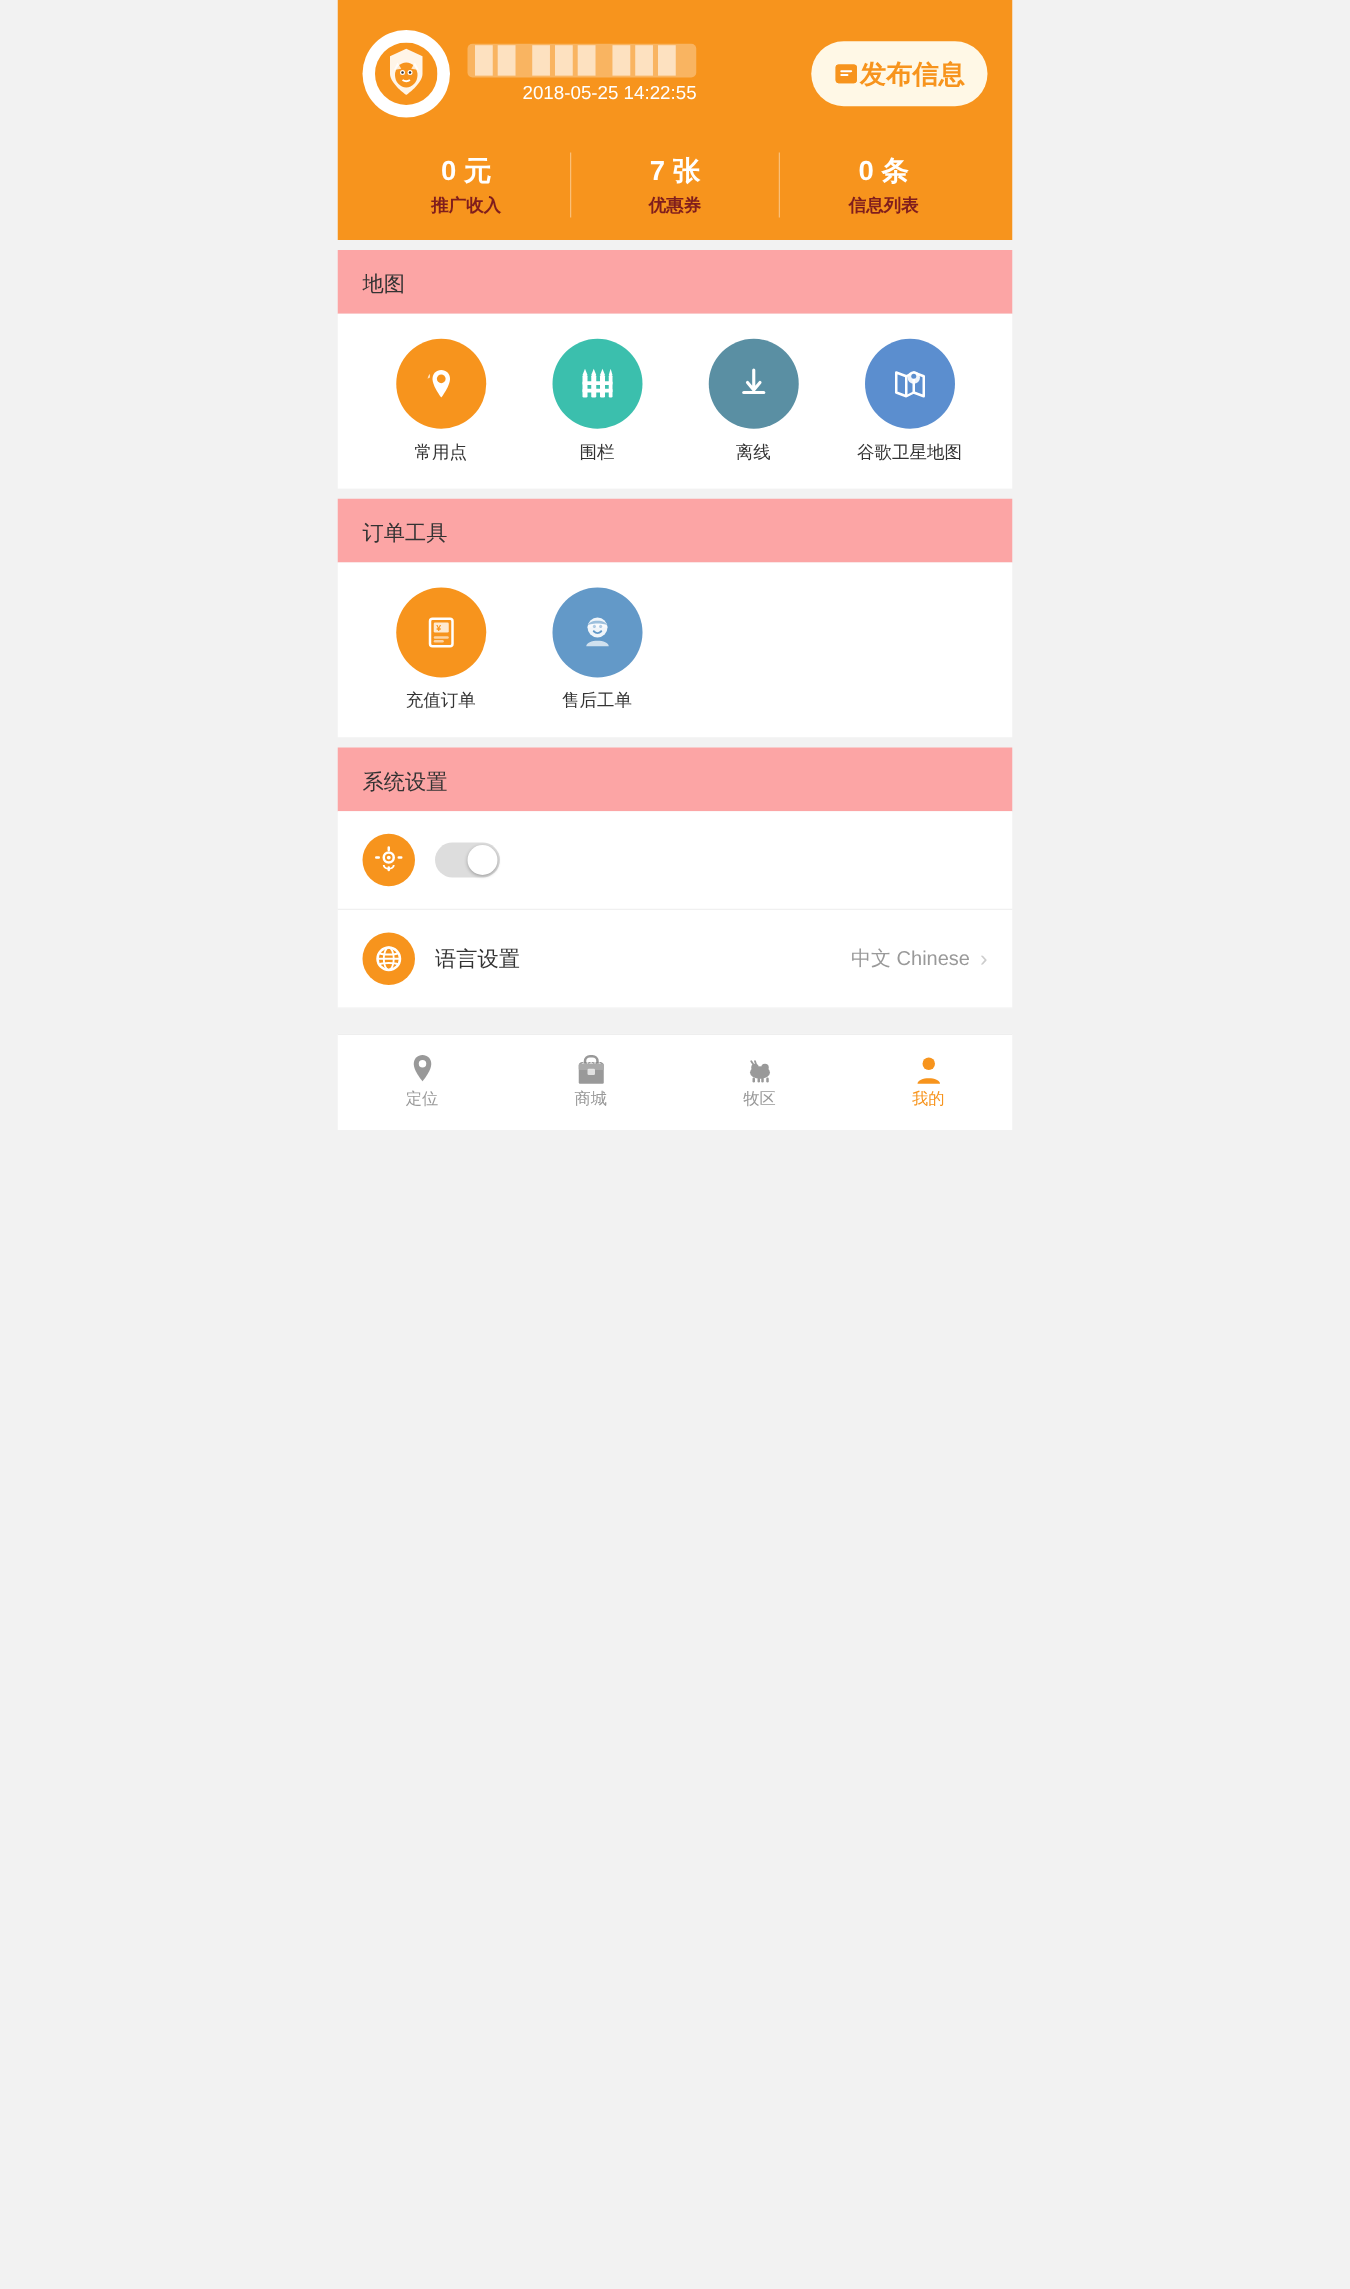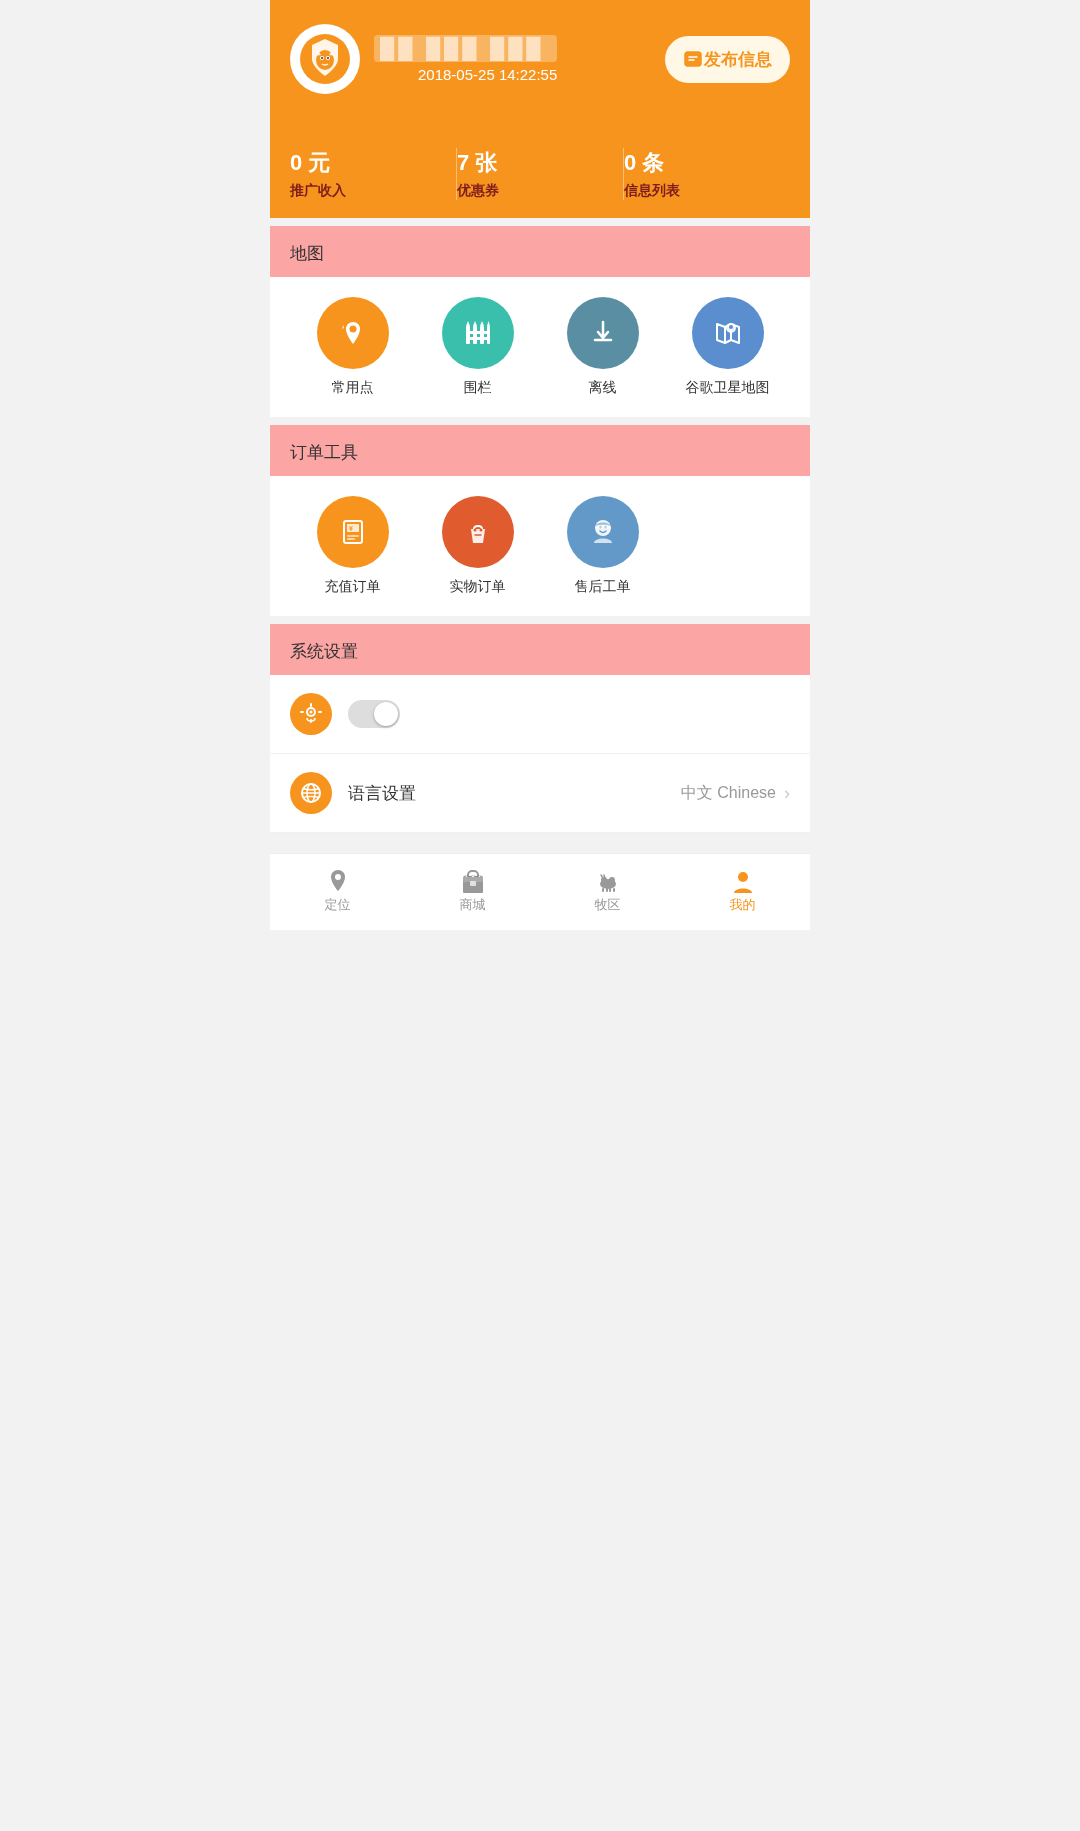--- a/index.html
+++ b/index.html
@@ -60,33 +60,33 @@
     }
     .publish-btn {
       background: #fff8e6;
       border: none;
       border-radius: 28px;
       padding: 12px 18px;
       display: flex;
       align-items: center;
       gap: 1px;
       color: #f7941d;
-      font-size: 17px;
+      font-size: 21px;
       font-weight: bold;
       cursor: pointer;
       white-space: nowrap;
     }
     .header-stats {
       display: flex;
       justify-content: space-around;
       padding: 20px 0 18px;
     }
     .stat-item {
+      text-align: center;
       flex: 1;
-      margin-top: 26px;
     }
     .stat-item + .stat-item {
       border-left: 1px solid rgba(255,255,255,0.4);
     }
     .stat-value {
       font-size: 22px;
       color: white;
       font-weight: bold;
     }
     .stat-label {
@@ -364,33 +364,20 @@
           <rect x="10" y="8" width="18" height="22" rx="2" fill="none" stroke="white" stroke-width="2"></rect>
           <rect x="13" y="11" width="12" height="8" rx="1" fill="white" opacity="0.8"></rect>
           <text x="15" y="18" font-size="7" fill="#f7941d" font-weight="bold">¥</text>
           <rect x="13" y="22" width="12" height="2" rx="1" fill="white" opacity="0.6"></rect>
           <rect x="13" y="25" width="8" height="2" rx="1" fill="white" opacity="0.6"></rect>
         </svg>
       </div>
       <span class="icon-label">充值订单</span>
     </div>
 
-    <div class="icon-item">
-      <div class="icon-circle" style="background:#e05c2e;">
-        <svg width="38" height="38" viewBox="0 0 38 38" fill="none">
-
-          <path d="M12 16h14l-2 14H14z" fill="white" opacity="0.9"></path>
-          <path d="M15 16c0-4 8-4 8 0" stroke="white" stroke-width="2" fill="none"></path>
-          <circle cx="16" cy="17" r="1.5" fill="#e05c2e"></circle>
-          <circle cx="22" cy="17" r="1.5" fill="#e05c2e"></circle>
-          <path d="M16 22h6" stroke="#e05c2e" stroke-width="1.5" stroke-linecap="round"></path>
-        </svg>
-      </div>
-      <span class="icon-label">实物订单</span>
-    </div>
 
     <div class="icon-item">
       <div class="icon-circle" style="background:#6399c8;">
         <svg width="38" height="38" viewBox="0 0 38 38" fill="none">
 
           <circle cx="19" cy="15" r="8" fill="white" opacity="0.9"></circle>
 
           <circle cx="16.5" cy="14" r="1.2" fill="#6399c8"></circle>
           <circle cx="21.5" cy="14" r="1.2" fill="#6399c8"></circle>
           <path d="M16 18 Q19 21 22 18" stroke="#6399c8" stroke-width="1.5" fill="none" stroke-linecap="round"></path>

